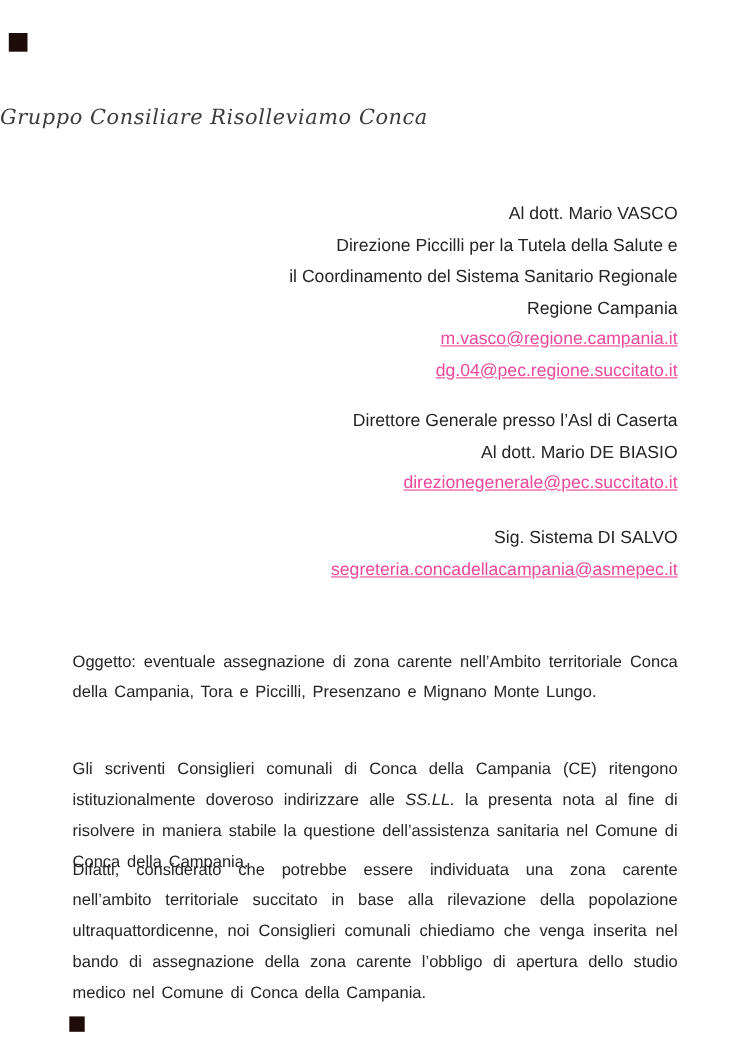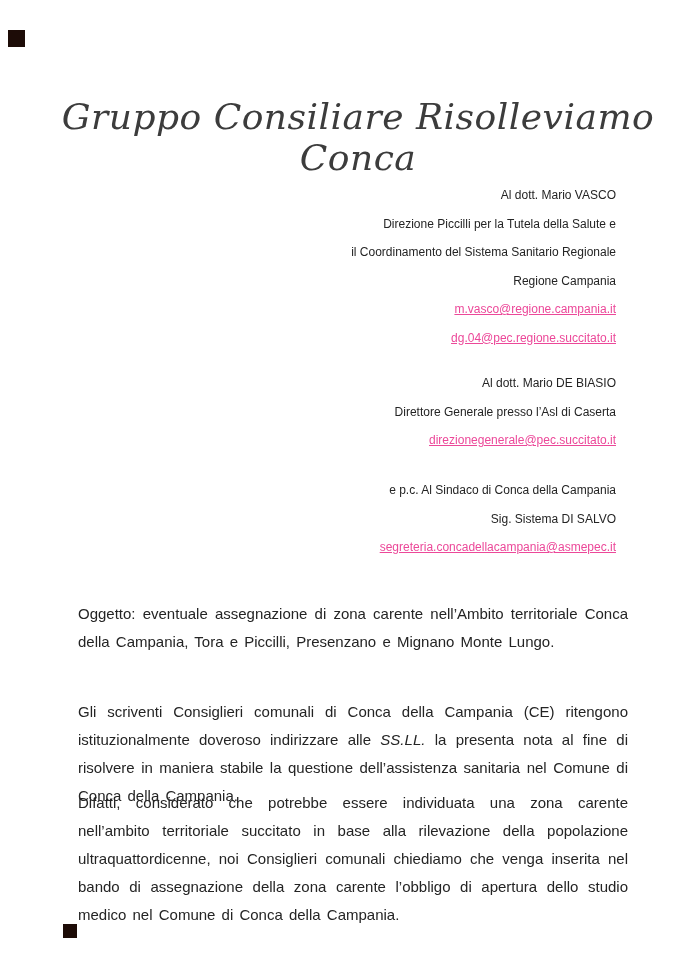--- a/index.html
+++ b/index.html
@@ -16,50 +16,48 @@
     position: absolute;
     background: #1d0c07;
   }
   .artifact-top { left: 8px; top: 30px; width: 17px; height: 17px; }
   .artifact-bottom { left: 63px; top: 924px; width: 14px; height: 14px; }
   .header-script {
     position: absolute;
     top: 96px;
     left: 0;
     right: 0;
-    text-align: center;
     font-family: "DejaVu Serif", serif;
     font-style: italic;
-    font-size: 36px;
+    font-size: 19px;
     letter-spacing: 0.5px;
     color: #3c3c3c;
-    margin-left: 34px;
   }
   .recipient-block {
     position: absolute;
     right: 66px;
     left: 66px;
     text-align: right;
-    font-size: 12px;
+    font-size: 16px;
     line-height: 28.5px;
     color: #242424;
   }
   .block1 { top: 181px; }
   .block2 { top: 369px; }
   .block3 { top: 476px; }
   .email {
     text-decoration: underline;
     color: #ec4899;
     cursor: pointer;
   }
   .subject, .body-para {
     position: absolute;
     left: 66px;
     width: 550px;
-    margin: 12px;
+    margin: 0;
     text-align: justify;
     font-size: 15px;
     line-height: 28px;
     color: #242424;
     word-spacing: 2px;
   }
   .subject { top: 588px; }
   .para1 { top: 686px; }
   .para2 { top: 777px; }
   .body-para i { font-style: italic; }
@@ -76,27 +74,26 @@
   <div class="recipient-block block1">
     <div>Al dott. Mario VASCO</div>
     <div>Direzione Piccilli per la Tutela della Salute e</div>
     <div>il Coordinamento del Sistema Sanitario Regionale</div>
     <div>Regione Campania</div>
     <div class="email">m.vasco@regione.campania.it</div>
     <div class="email">dg.04@pec.regione.succitato.it</div>
   </div>
 
   <div class="recipient-block block2">
+    <div>Direttore Generale presso l’Asl di Caserta</div>
     <div>Al dott. Mario DE BIASIO</div>
-    <div>Direttore Generale presso l’Asl di Caserta</div>
     <div class="email">direzionegenerale@pec.succitato.it</div>
   </div>
 
   <div class="recipient-block block3">
-    <div>e p.c. Al Sindaco di Conca della Campania</div>
     <div>Sig. Sistema DI SALVO</div>
     <div class="email">segreteria.concadellacampania@asmepec.it</div>
   </div>
 
   <p class="subject">Oggetto: eventuale assegnazione di zona carente nell’Ambito territoriale Conca della Campania, Tora e Piccilli, Presenzano e Mignano Monte Lungo.</p>
 
   <p class="body-para para1"><span>Gli scriventi Consiglieri comunali di Conca della Campania (CE) ritengono istituzionalmente doveroso indirizzare alle </span><i>SS.LL.</i><span> la presenta nota al fine di risolvere in maniera stabile la questione dell’assistenza sanitaria nel Comune di Conca della Campania.</span></p>
 
   <p class="body-para para2">Difatti, considerato che potrebbe essere individuata una zona carente nell’ambito territoriale succitato in base alla rilevazione della popolazione ultraquattordicenne, noi Consiglieri comunali chiediamo che venga inserita nel bando di assegnazione della zona carente l’obbligo di apertura dello studio medico nel Comune di Conca della Campania.</p>
 

